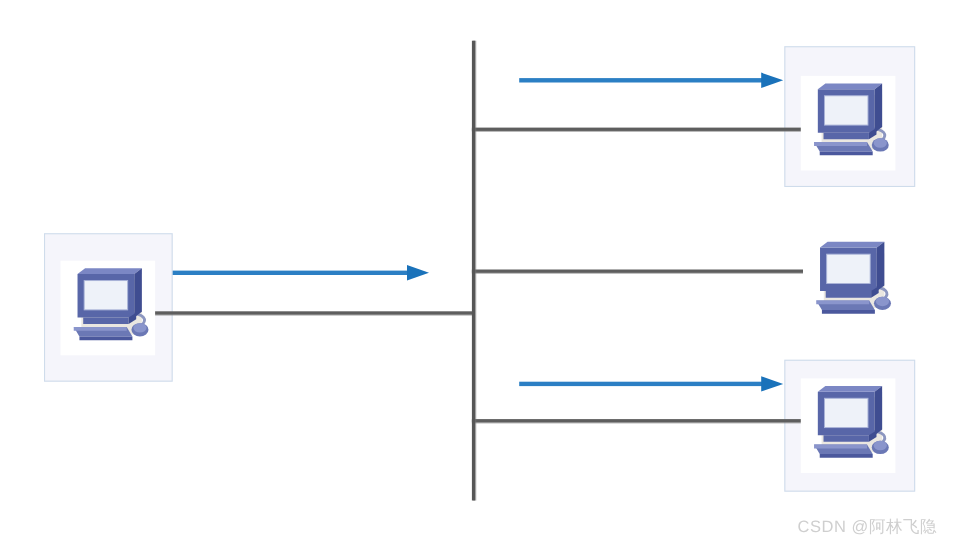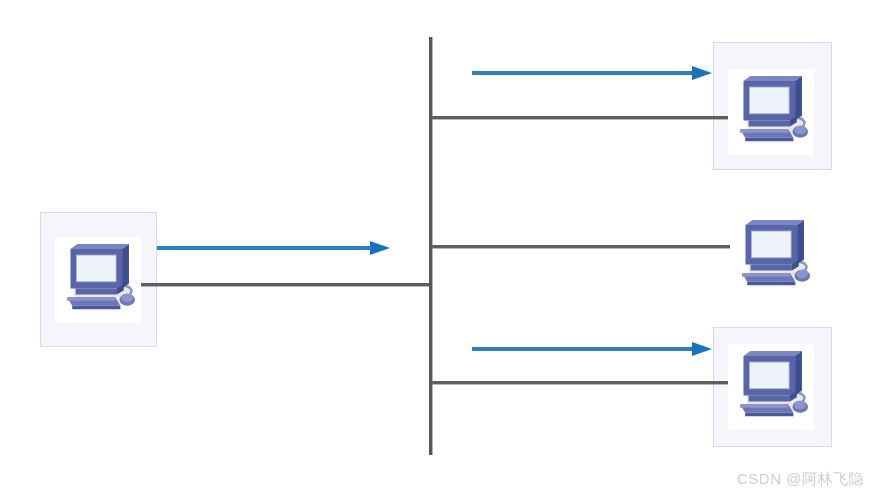--- a/index.html
+++ b/index.html
@@ -191,15 +191,15 @@
   <div class="arrow" style="left:472px; top:66px; width:240px;">
     <div class="shaft" style="width:222px;"></div>
     <div class="head"></div>
   </div>
 
   <div class="arrow" style="left:472px; top:342px; width:240px;">
     <div class="shaft" style="width:222px;"></div>
     <div class="head"></div>
   </div>
 
-  <div class="watermark" style="left:725px; top:470px;margin-left:12px;">CSDN @阿林飞隐</div>
+  <div class="watermark" style="left:725px; top:470px;">CSDN @阿林飞隐</div>
 
 </div>
 
 </body></html>

